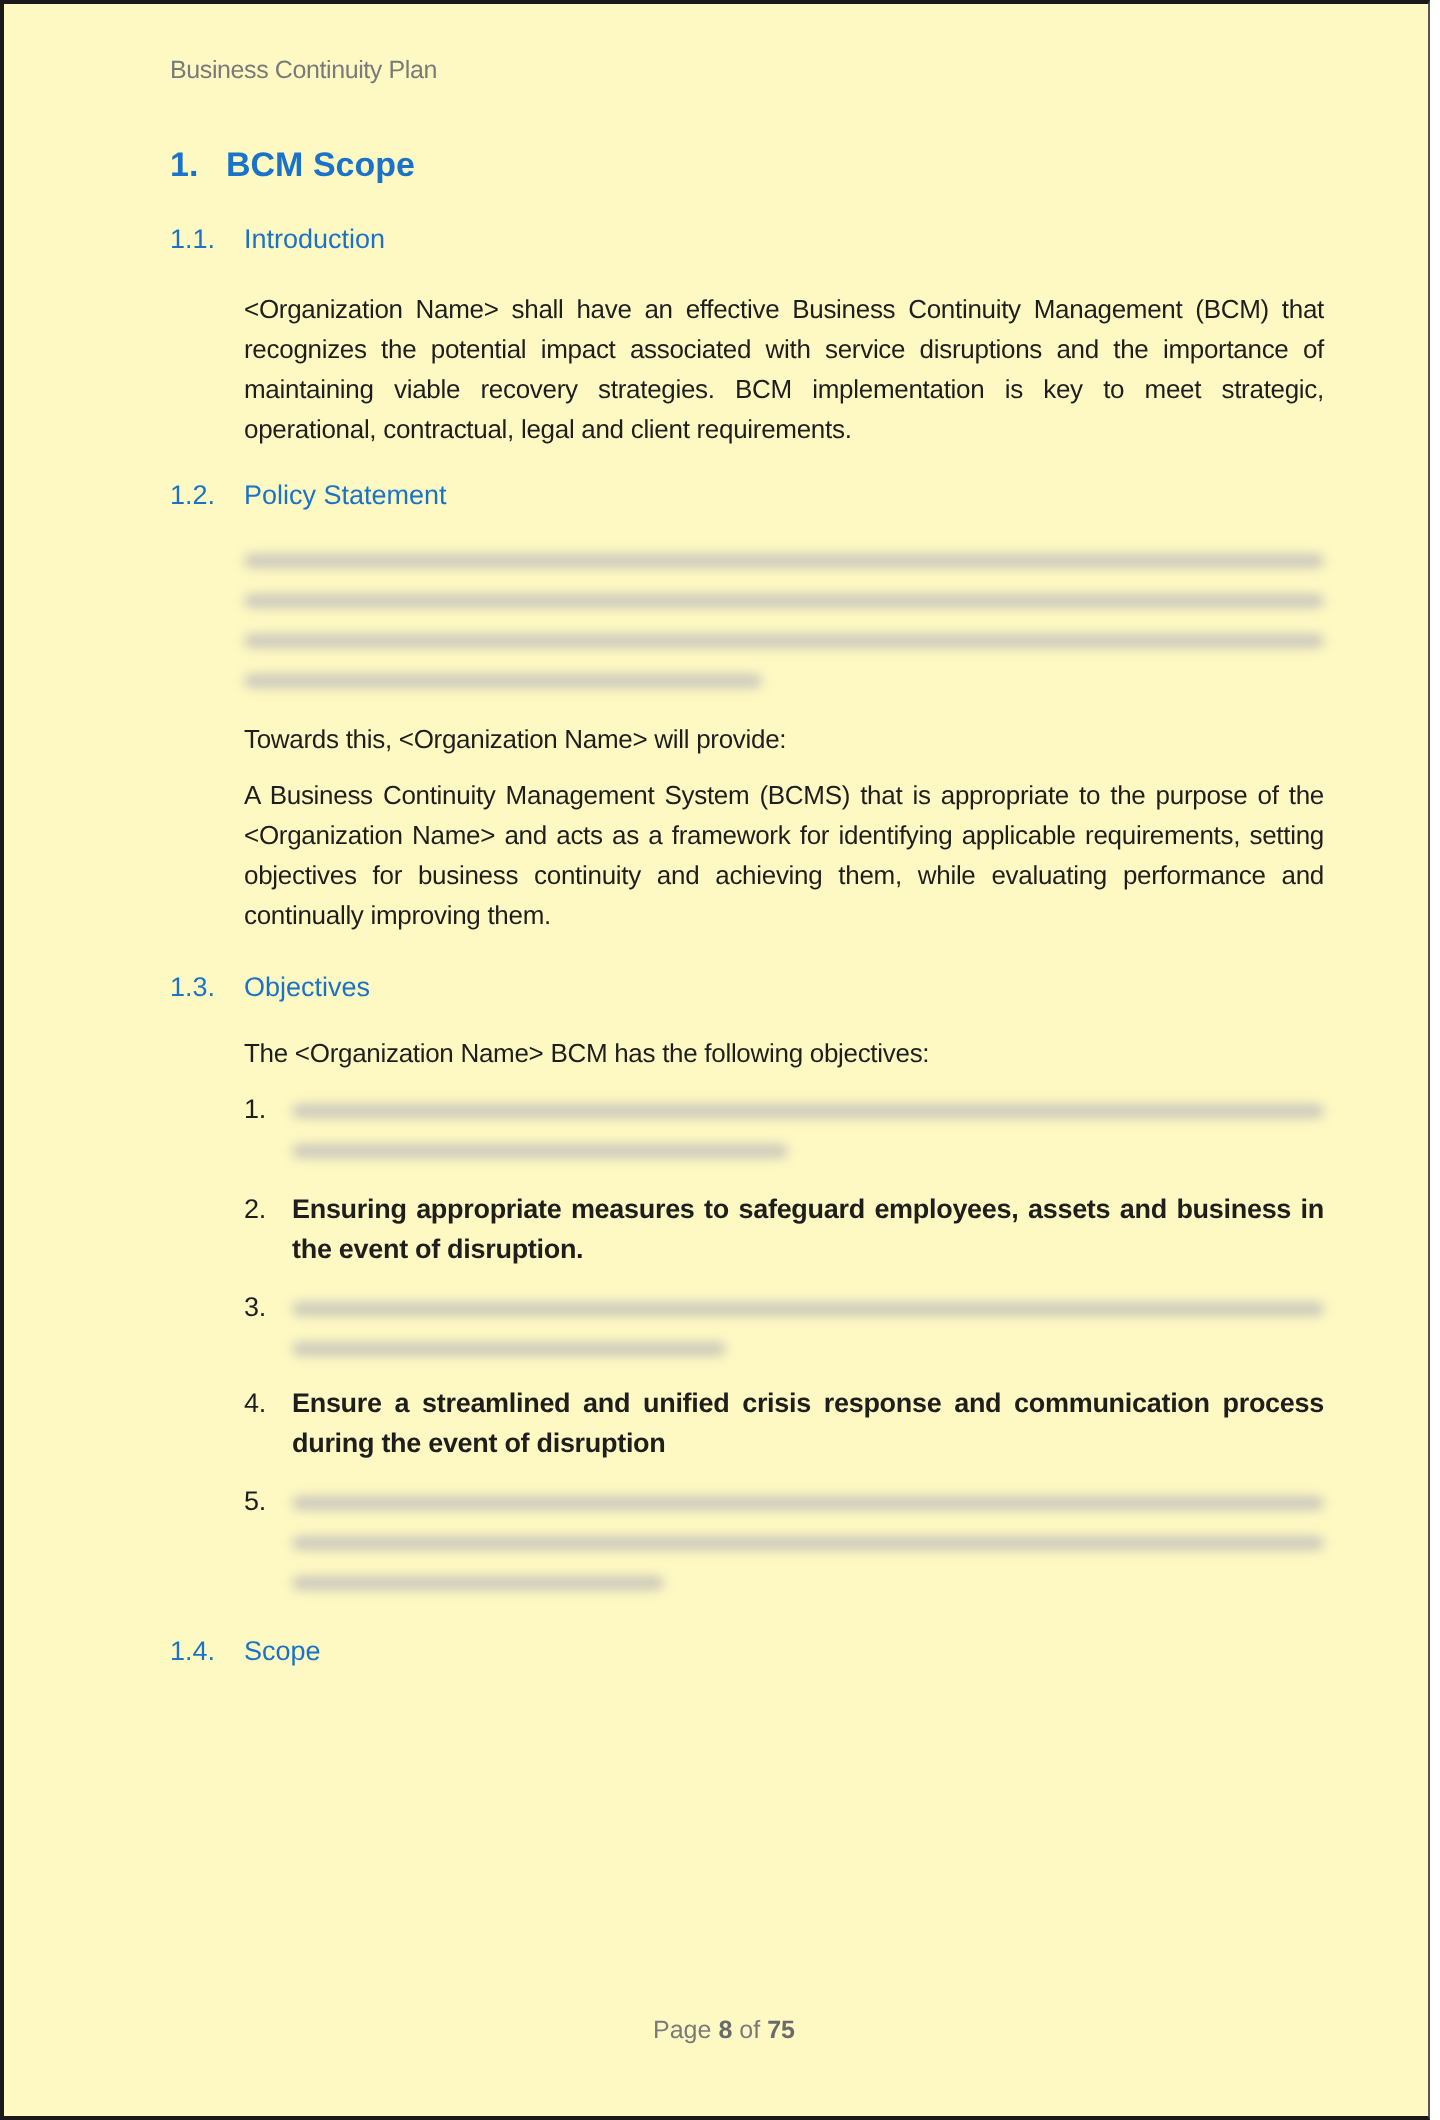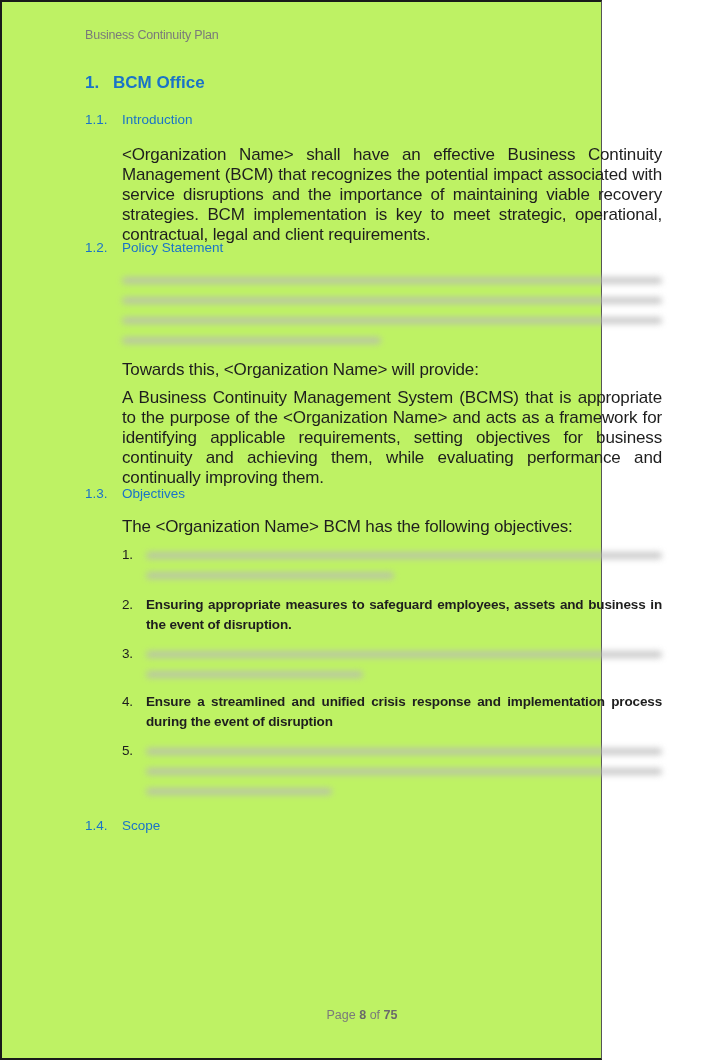--- a/index.html
+++ b/index.html
@@ -1,42 +1,42 @@
 <!DOCTYPE html>
 <html><head>
   <meta charset="utf-8">
   <style>
     * { margin: 0; padding: 0; box-sizing: border-box; }
     html, body { width: 720px; height: 1060px; background: #ffffff; overflow: hidden; }
     body { font-family: "Liberation Sans", "DejaVu Sans", sans-serif; color: #1a1a1a; }
     .page {
-      position: relative; width: 602px; height: 1060px;
+      position: relative; width: 715px; height: 1060px;
       border-left: 2px solid #1a1a1a; border-top: 2px solid #1a1a1a;
       border-bottom: 2px solid #1a1a1a; border-right: 1px solid #555;
-      background: #bef264;
+      background: #fef9c3;
     }
     .running-header {
       position: absolute; left: 83px; top: 26px;
       font-size: 12.5px; color: #7a7a7a; letter-spacing: -0.2px;
     }
     .h1 {
       position: absolute; left: 83px; top: 71px;
       font-size: 17px; font-weight: bold; color: #1a73c8;
       display: flex;
     }
     .h1 .num { width: 28px; }
     .h2 {
       position: absolute; left: 83px;
       font-size: 13.5px; font-weight: normal; color: #1a73c8;
       display: flex;
     }
     .h2 .num { width: 37px; }
     .para {
       position: absolute; left: 120px; width: 540px;
-      font-size: 17px; line-height: 20px; text-align: justify;
+      font-size: 13px; line-height: 20px; text-align: justify;
       color: #1e1e1e; letter-spacing: -0.15px;
     }
     .blurred {
       position: absolute; left: 120px; width: 540px;
     }
     .blur-line {
       height: 7px; background: #b8b8b8; border-radius: 4px;
       filter: blur(3px); margin-bottom: 13px; opacity: 0.75;
     }
     .list-item {
@@ -55,21 +55,21 @@
   </style>
 </head>
 <body>
 
 <div class="page">
 
   <div class="running-header">Business Continuity Plan</div>
 
   <div class="h1">
     <span class="num">1.</span>
-    <span>BCM Office</span>
+    <span>BCM Scope</span>
   </div>
 
   <div class="h2" style="top:110px">
     <span class="num">1.1.</span>
     <span>Introduction</span>
   </div>
   <p class="para" style="top:143px">&lt;Organization Name&gt; shall have an effective Business Continuity Management (BCM) that recognizes the potential impact associated with service disruptions and the importance of maintaining viable recovery strategies. BCM implementation is key to meet strategic, operational, contractual, legal and client requirements.</p>
 
   <div class="h2" style="top:238px">
     <span class="num">1.2.</span>
@@ -106,21 +106,21 @@
   <div class="list-item" style="top:642px">
     <span class="marker">3.</span>
     <div class="blur-content">
       <div class="blur-line" style="width:100%"></div>
       <div class="blur-line" style="width:42%"></div>
     </div>
   </div>
 
   <div class="list-item" style="top:690px">
     <span class="marker">4.</span>
-    <span class="content">Ensure a streamlined and unified crisis response and implementation process during the event of disruption</span>
+    <span class="content">Ensure a streamlined and unified crisis response and communication process during the event of disruption</span>
   </div>
 
   <div class="list-item" style="top:739px">
     <span class="marker">5.</span>
     <div class="blur-content">
       <div class="blur-line" style="width:100%"></div>
       <div class="blur-line" style="width:100%"></div>
       <div class="blur-line" style="width:36%"></div>
     </div>
   </div>

